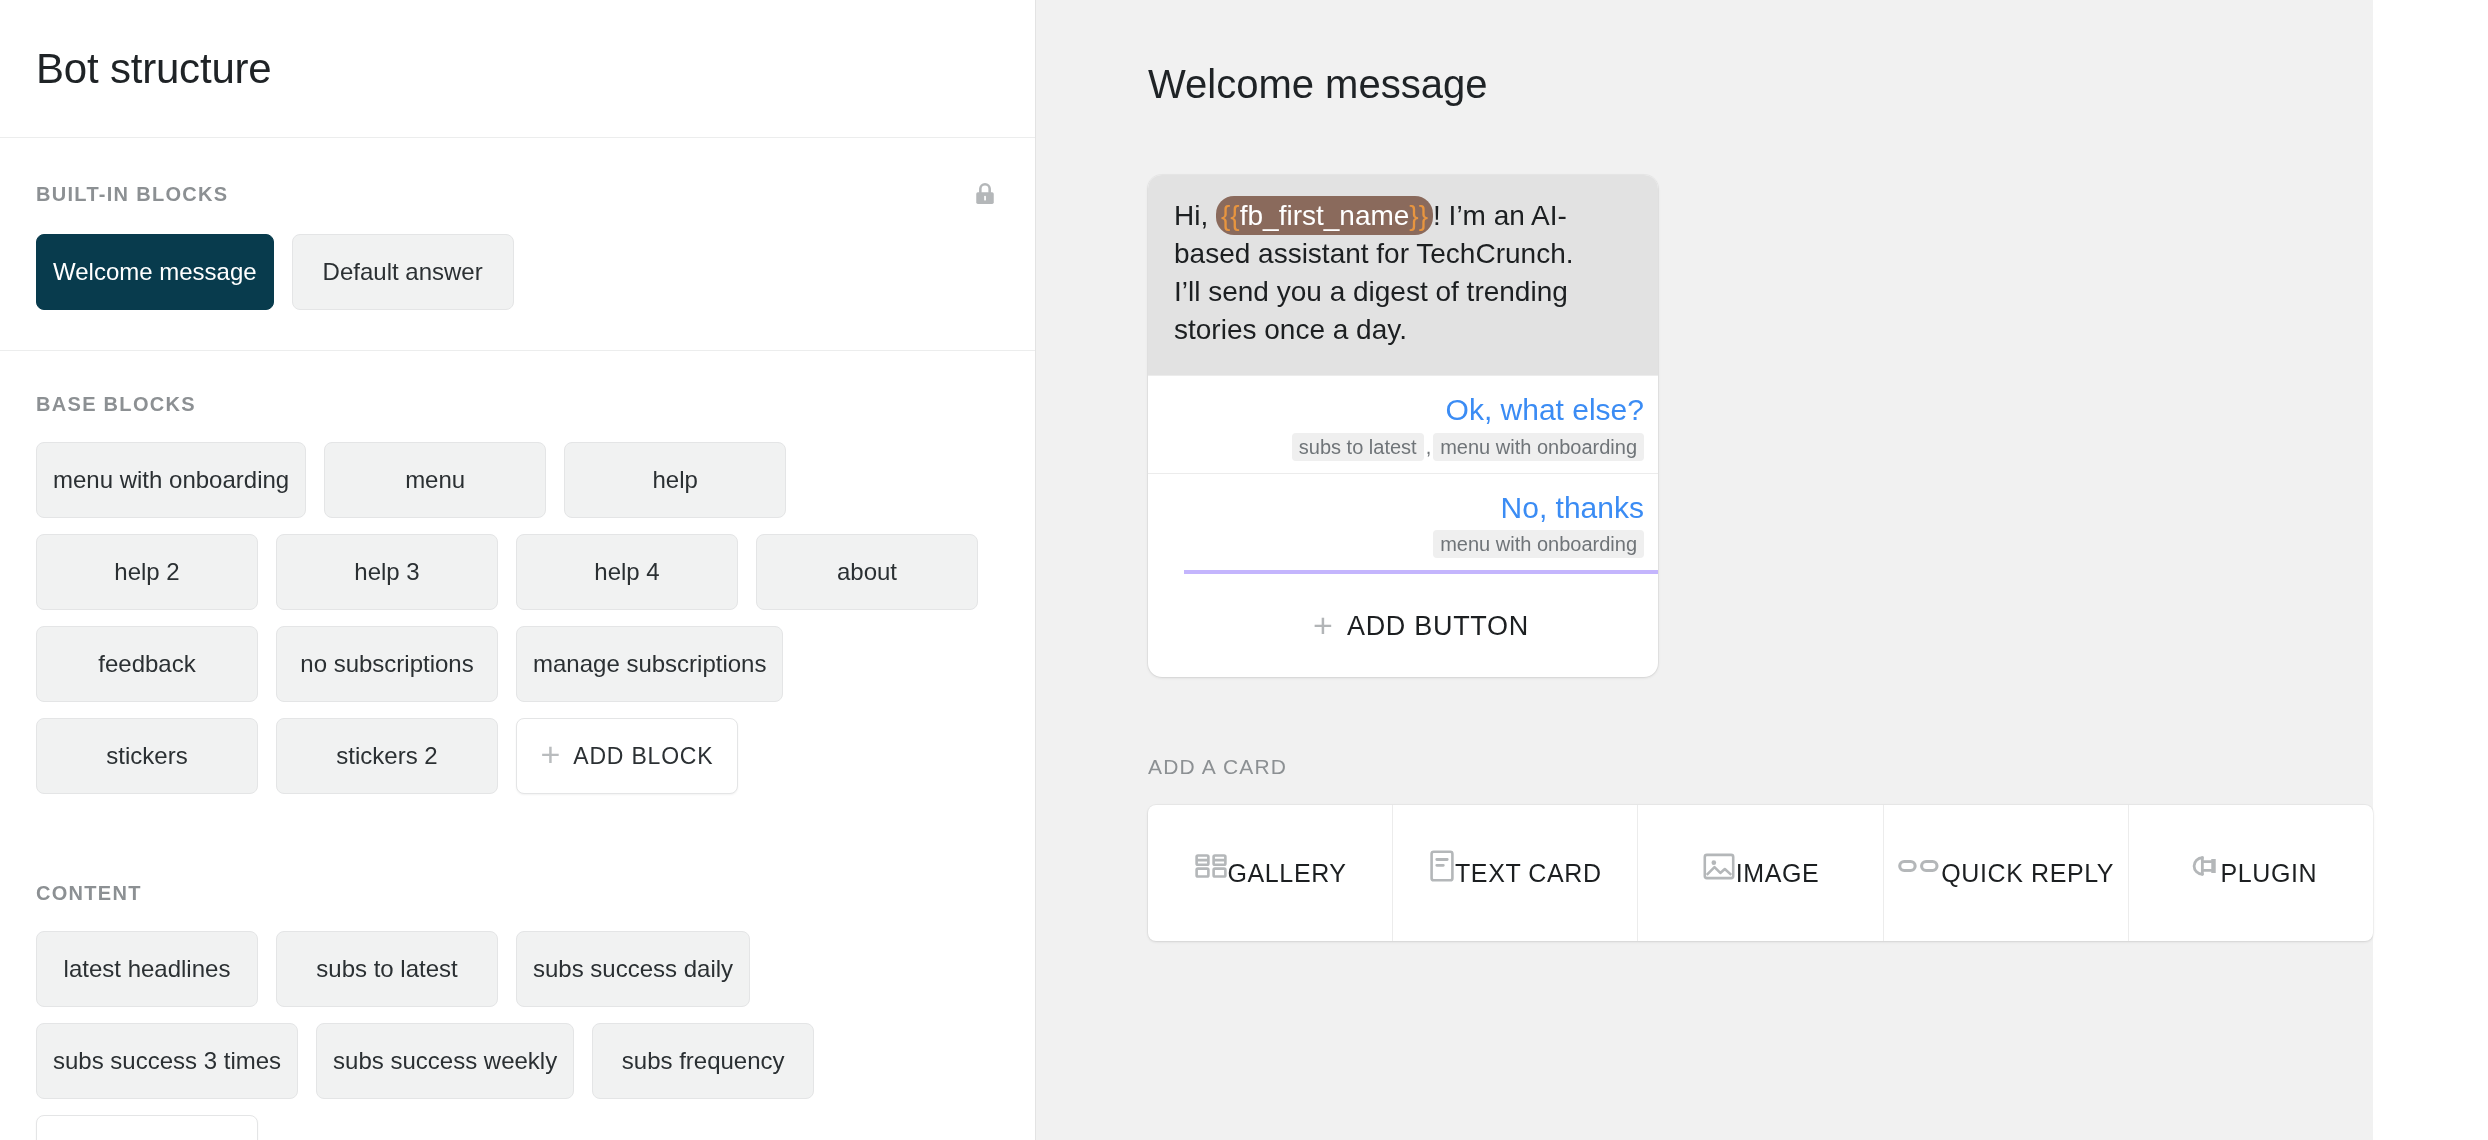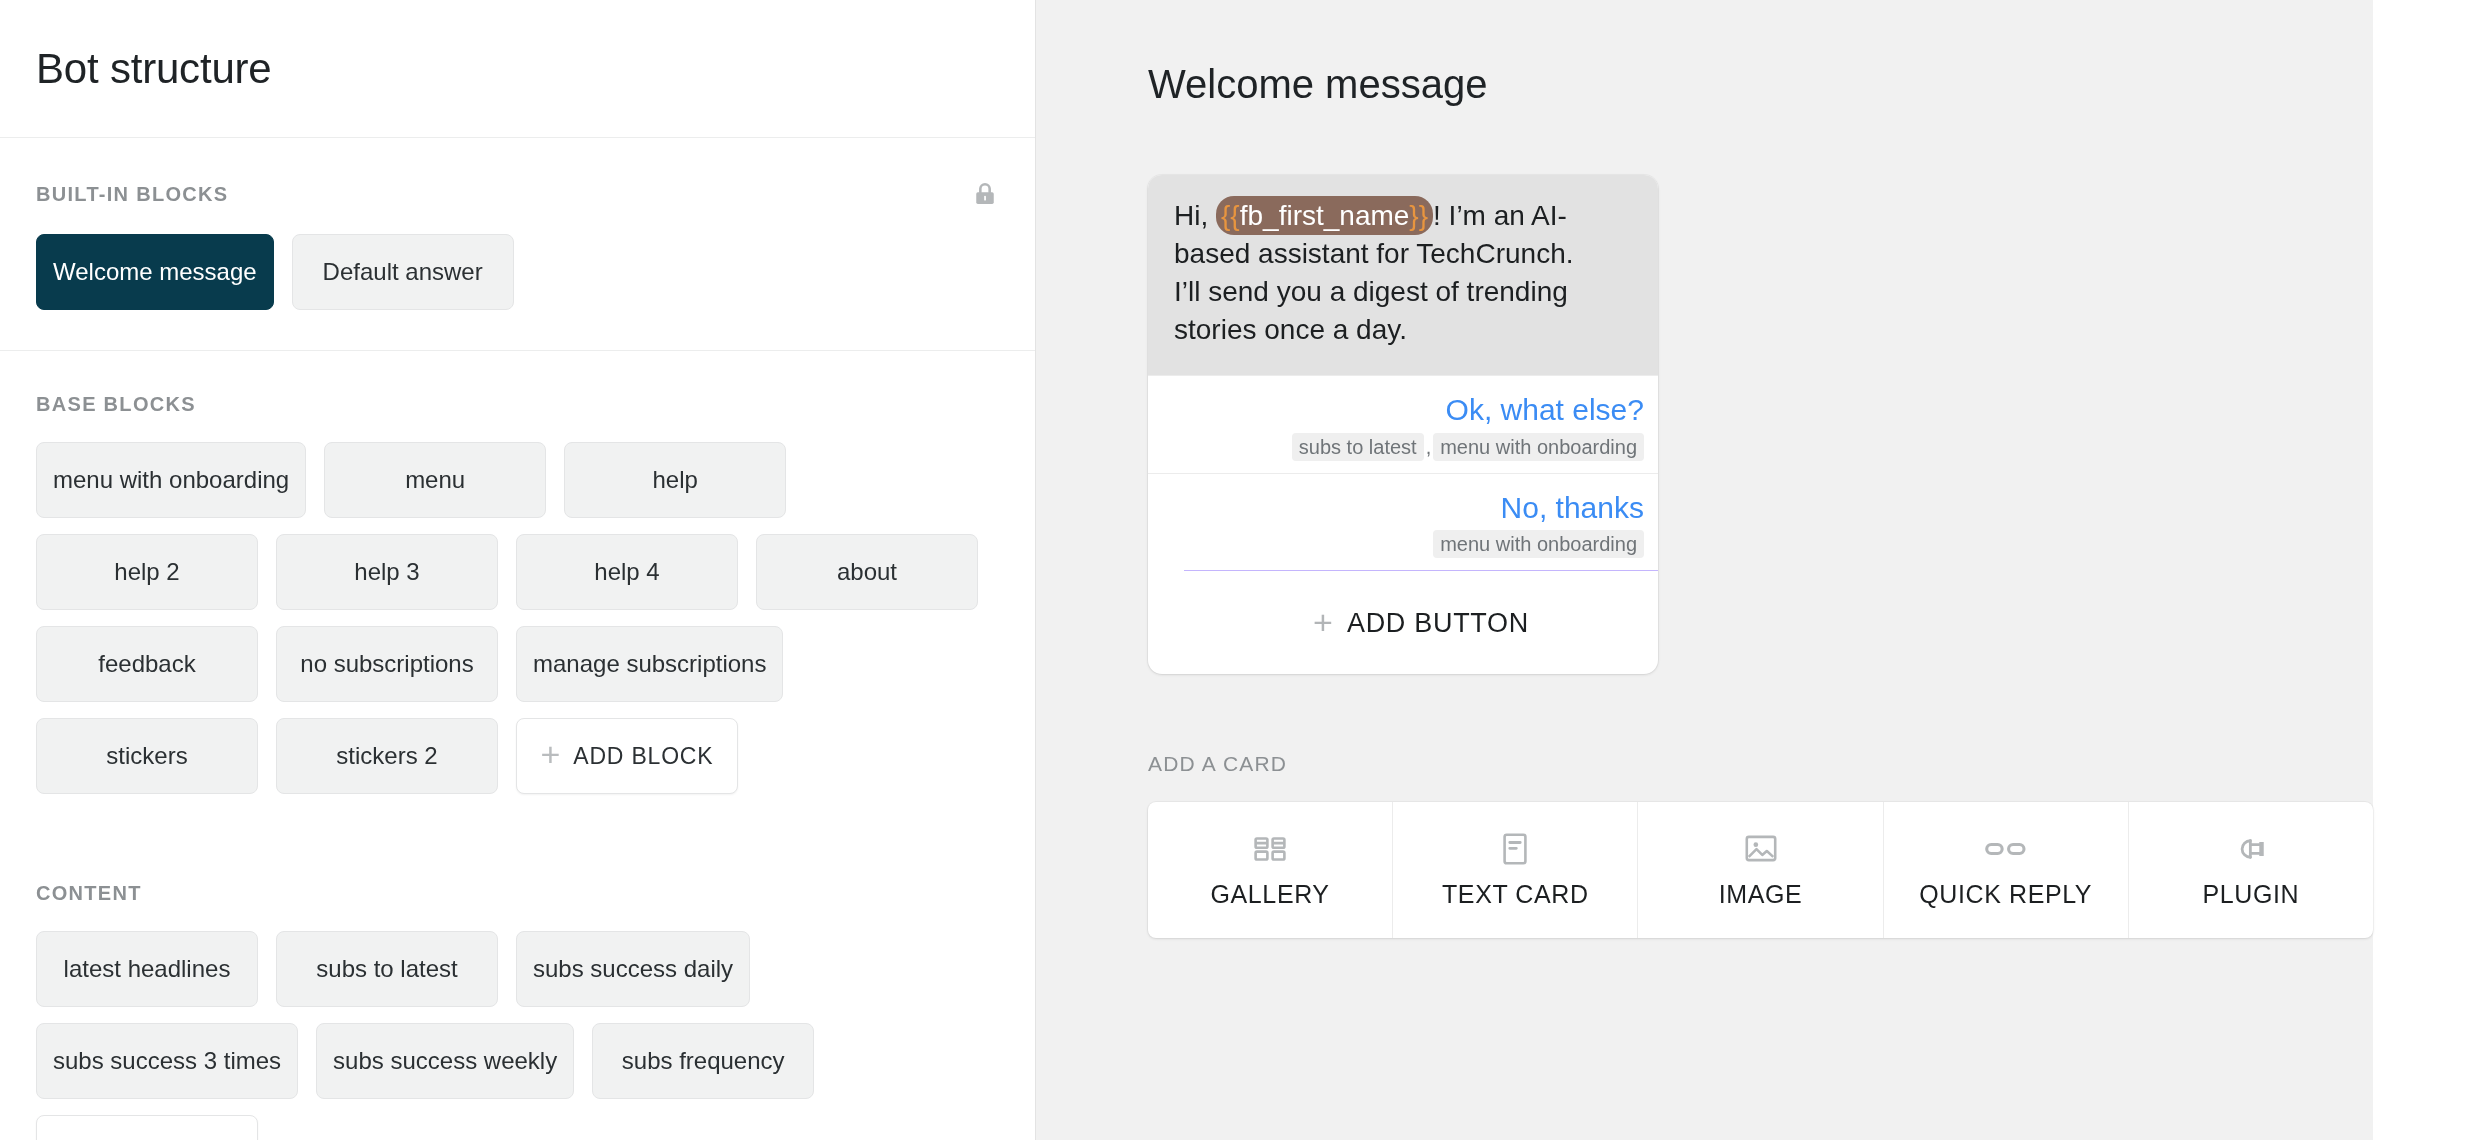--- a/index.html
+++ b/index.html
@@ -134,21 +134,21 @@
     font-size: 20px; color: #6f7478;
   }
   .tag {
     background: #efefef;
     border-radius: 4px;
     padding: 3px 7px;
   }
   .tag-sep { color: #6f7478; padding: 0 2px; }
 
   .add-button-row {
-    border-top: 1px solid #c4b5fd;
+    border-top: 4px solid #c4b5fd;
     padding: 30px 0 34px 0;
     text-align: center;
     cursor: pointer;
     margin-left: 36px;
   }
   .add-button-label {
     font-size: 27px; color: #1c1f21; letter-spacing: 0.7px;
   }
   .add-button-plus {
     color: #b2b5b7; font-size: 34px; font-weight: 300;
@@ -165,21 +165,21 @@
     width: 1225px;
     background: #ffffff;
     border-radius: 8px;
     box-shadow: 0 1px 3px rgba(0,0,0,0.10), 0 0 0 1px rgba(0,0,0,0.03);
     overflow: hidden;
   }
   .card-opt {
     flex: 1 1 0;
     height: 136px;
     border-right: 1px solid #ececec;
-    display: flex; flex-direction: column;
+    display: flex; 
     align-items: center; justify-content: center;
     cursor: pointer;
   }
   .card-opt:last-child { border-right: none; }
   .card-opt-icon {
     color: #b4b7b9; margin-bottom: 14px; height: 34px;
     display: flex; align-items: center; justify-content: center;
   }
   .card-opt-label {
     font-size: 25px; color: #1c1f21; letter-spacing: 0.6px;

